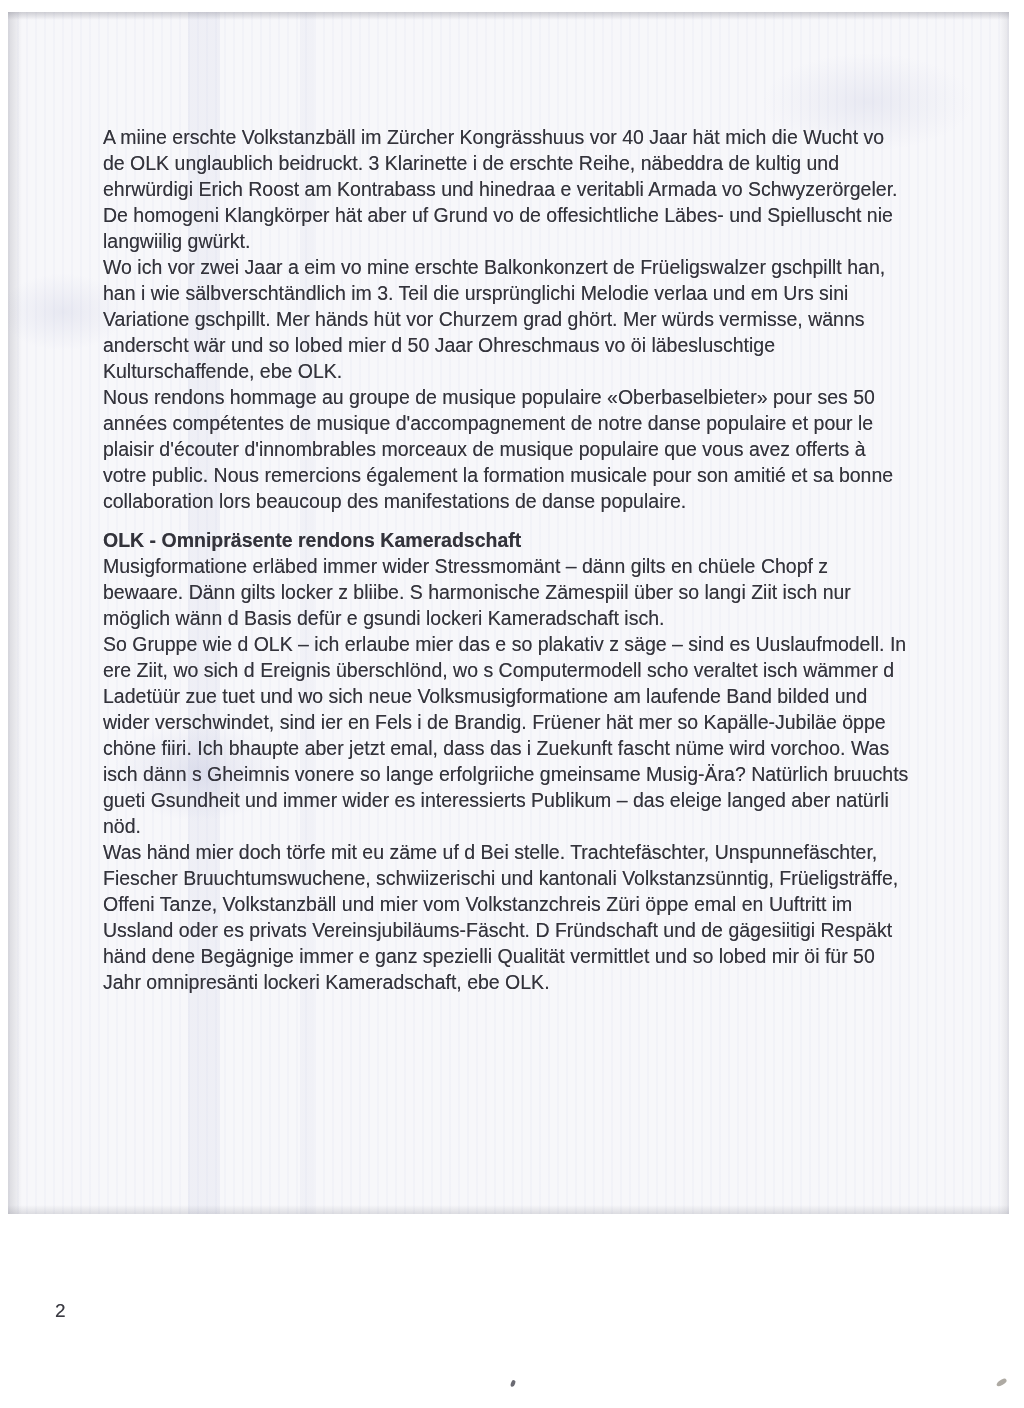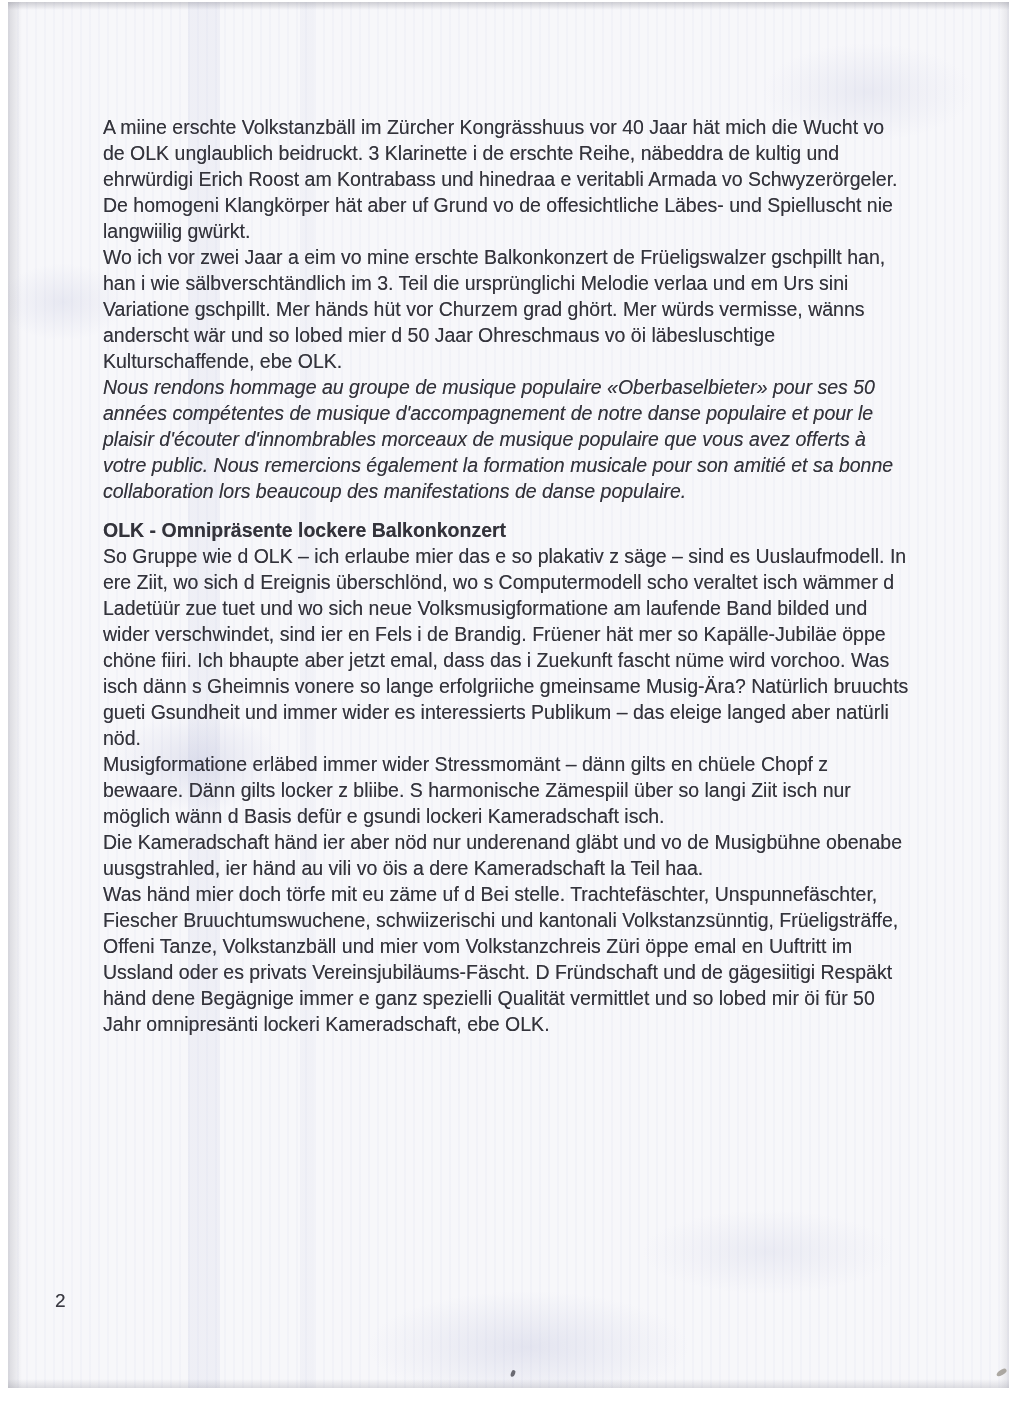--- a/index.html
+++ b/index.html
@@ -12,23 +12,23 @@
     position: relative;
     width: 1024px;
     height: 1408px;
     background: #ffffff;
     overflow: hidden;
   }
   
   .page {
     position: absolute;
     left: 8px;
-    top: 2px;
+    top: 12px;
     width: 1001px;
-    height: 1386px;
+    height: 1202px;
     background-color: #f7f7fa;
     background-image:
       radial-gradient(ellipse 120px 70px at 190px 760px, rgba(176,180,212,0.30), transparent 70%),
       radial-gradient(ellipse 90px 55px at 55px 300px,  rgba(176,180,212,0.22), transparent 70%),
       radial-gradient(ellipse 150px 70px at 860px 90px,  rgba(176,180,212,0.20), transparent 70%),
       radial-gradient(ellipse 230px 80px at 520px 1345px, rgba(176,180,212,0.28), transparent 70%),
       radial-gradient(ellipse 180px 60px at 760px 1250px, rgba(176,180,212,0.18), transparent 70%),
       linear-gradient(90deg, transparent 0 180px, rgba(185,190,218,0.14) 180px 212px, transparent 212px),
       linear-gradient(90deg, transparent 0 292px, rgba(185,190,218,0.10) 292px 306px, transparent 306px),
       repeating-linear-gradient(90deg, rgba(198,203,228,0.10) 0 2px, transparent 2px 9px);
@@ -61,21 +61,21 @@
     letter-spacing: 0px;
     text-shadow: 0 0 0.5px rgba(51,51,59,0.55);
   }
   .content p, .content h2 {
     margin: 0;
     padding: 0;
     white-space: pre-line;
     font-size: 19.5px;
     line-height: 26px;
   }
-  .para-italic { font-style: italic; }
+  .para-italic { }
   .section-heading { font-weight: bold; margin-top: 13px !important; }
   .page-num {
     position: absolute;
     left: 47px;
     top: 1288px;
     font-size: 19px;
     color: #3a3a42;
     text-shadow: 0 0 0.5px rgba(58,58,66,0.5);
   }
   .speck-1 {
@@ -107,34 +107,32 @@
       <p>Wo ich vor zwei Jaar a eim vo mine erschte Balkonkonzert de Früeligswalzer gschpillt han,
 han i wie sälbverschtändlich im 3. Teil die ursprünglichi Melodie verlaa und em Urs sini
 Variatione gschpillt. Mer händs hüt vor Churzem grad ghört. Mer würds vermisse, wänns
 anderscht wär und so lobed mier d 50 Jaar Ohreschmaus vo öi läbesluschtige
 Kulturschaffende, ebe OLK.</p>
       <p class="para-italic">Nous rendons hommage au groupe de musique populaire «Oberbaselbieter» pour ses 50
 années compétentes de musique d'accompagnement de notre danse populaire et pour le
 plaisir d'écouter d'innombrables morceaux de musique populaire que vous avez offerts à
 votre public. Nous remercions également la formation musicale pour son amitié et sa bonne
 collaboration lors beaucoup des manifestations de danse populaire.</p>
-      <h2 class="section-heading">OLK - Omnipräsente lockere Balkonkonzert</h2>
+      <h2 class="section-heading">OLK - Omnipräsente rendons Kameradschaft</h2>
+      <p>Musigformatione erläbed immer wider Stressmomänt – dänn gilts en chüele Chopf z
+bewaare. Dänn gilts locker z bliibe. S harmonische Zämespiil über so langi Ziit isch nur
+möglich wänn d Basis defür e gsundi lockeri Kameradschaft isch.</p>
       <p>So Gruppe wie d OLK – ich erlaube mier das e so plakativ z säge – sind es Uuslaufmodell. In
 ere Ziit, wo sich d Ereignis überschlönd, wo s Computermodell scho veraltet isch wämmer d
 Ladetüür zue tuet und wo sich neue Volksmusigformatione am laufende Band bilded und
 wider verschwindet, sind ier en Fels i de Brandig. Früener hät mer so Kapälle-Jubiläe öppe
 chöne fiiri. Ich bhaupte aber jetzt emal, dass das i Zuekunft fascht nüme wird vorchoo. Was
 isch dänn s Gheimnis vonere so lange erfolgriiche gmeinsame Musig-Ära? Natürlich bruuchts
 gueti Gsundheit und immer wider es interessierts Publikum – das eleige langed aber natürli
 nöd.</p>
-      <p>Musigformatione erläbed immer wider Stressmomänt – dänn gilts en chüele Chopf z
-bewaare. Dänn gilts locker z bliibe. S harmonische Zämespiil über so langi Ziit isch nur
-möglich wänn d Basis defür e gsundi lockeri Kameradschaft isch.</p>
-      <p>Die Kameradschaft händ ier aber nöd nur underenand gläbt und vo de Musigbühne obenabe
-uusgstrahled, ier händ au vili vo öis a dere Kameradschaft la Teil haa.</p>
       <p>Was händ mier doch törfe mit eu zäme uf d Bei stelle. Trachtefäschter, Unspunnefäschter,
 Fiescher Bruuchtumswuchene, schwiizerischi und kantonali Volkstanzsünntig, Früeligsträffe,
 Offeni Tanze, Volkstanzbäll und mier vom Volkstanzchreis Züri öppe emal en Uuftritt im
 Ussland oder es privats Vereinsjubiläums-Fäscht. D Fründschaft und de gägesiitigi Respäkt
 händ dene Begägnige immer e ganz spezielli Qualität vermittlet und so lobed mir öi für 50
 Jahr omnipresänti lockeri Kameradschaft, ebe OLK.</p>
     </div>
 
     <div class="page-num">2</div>
 

